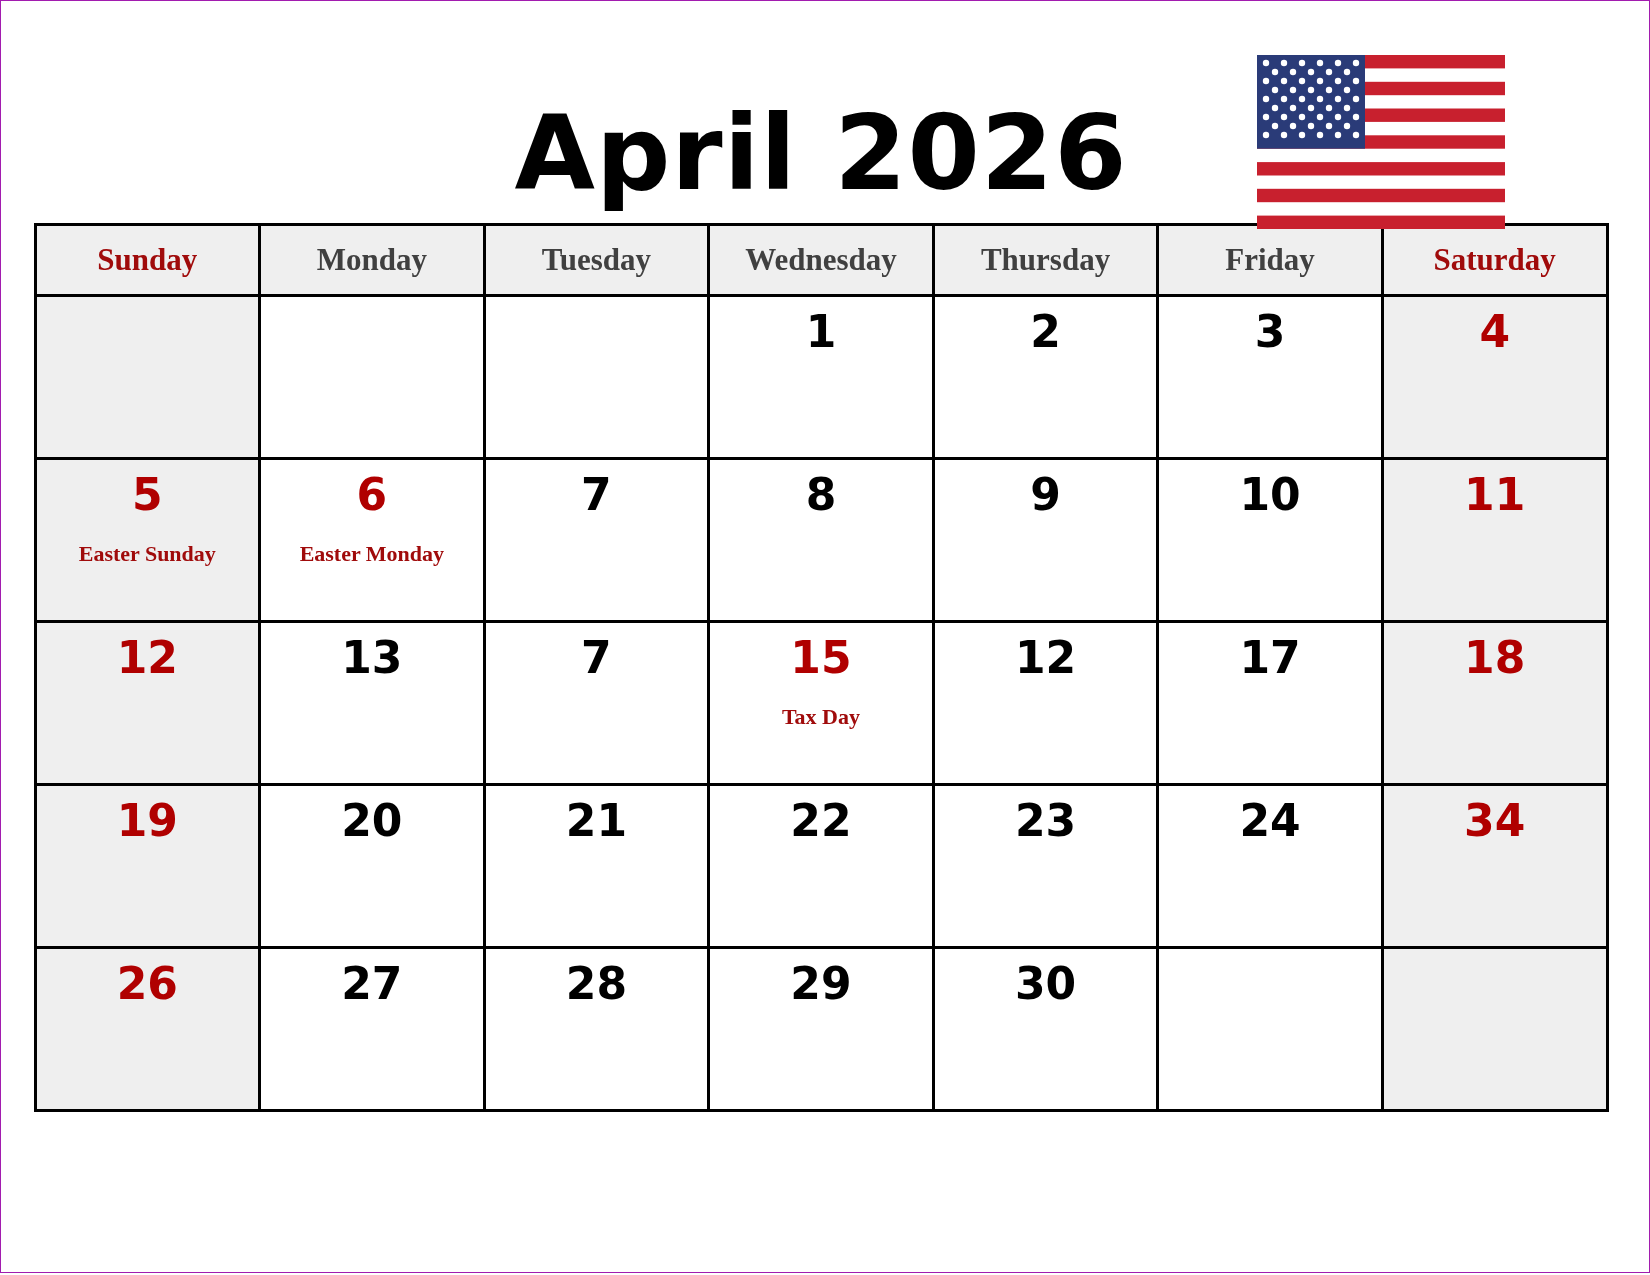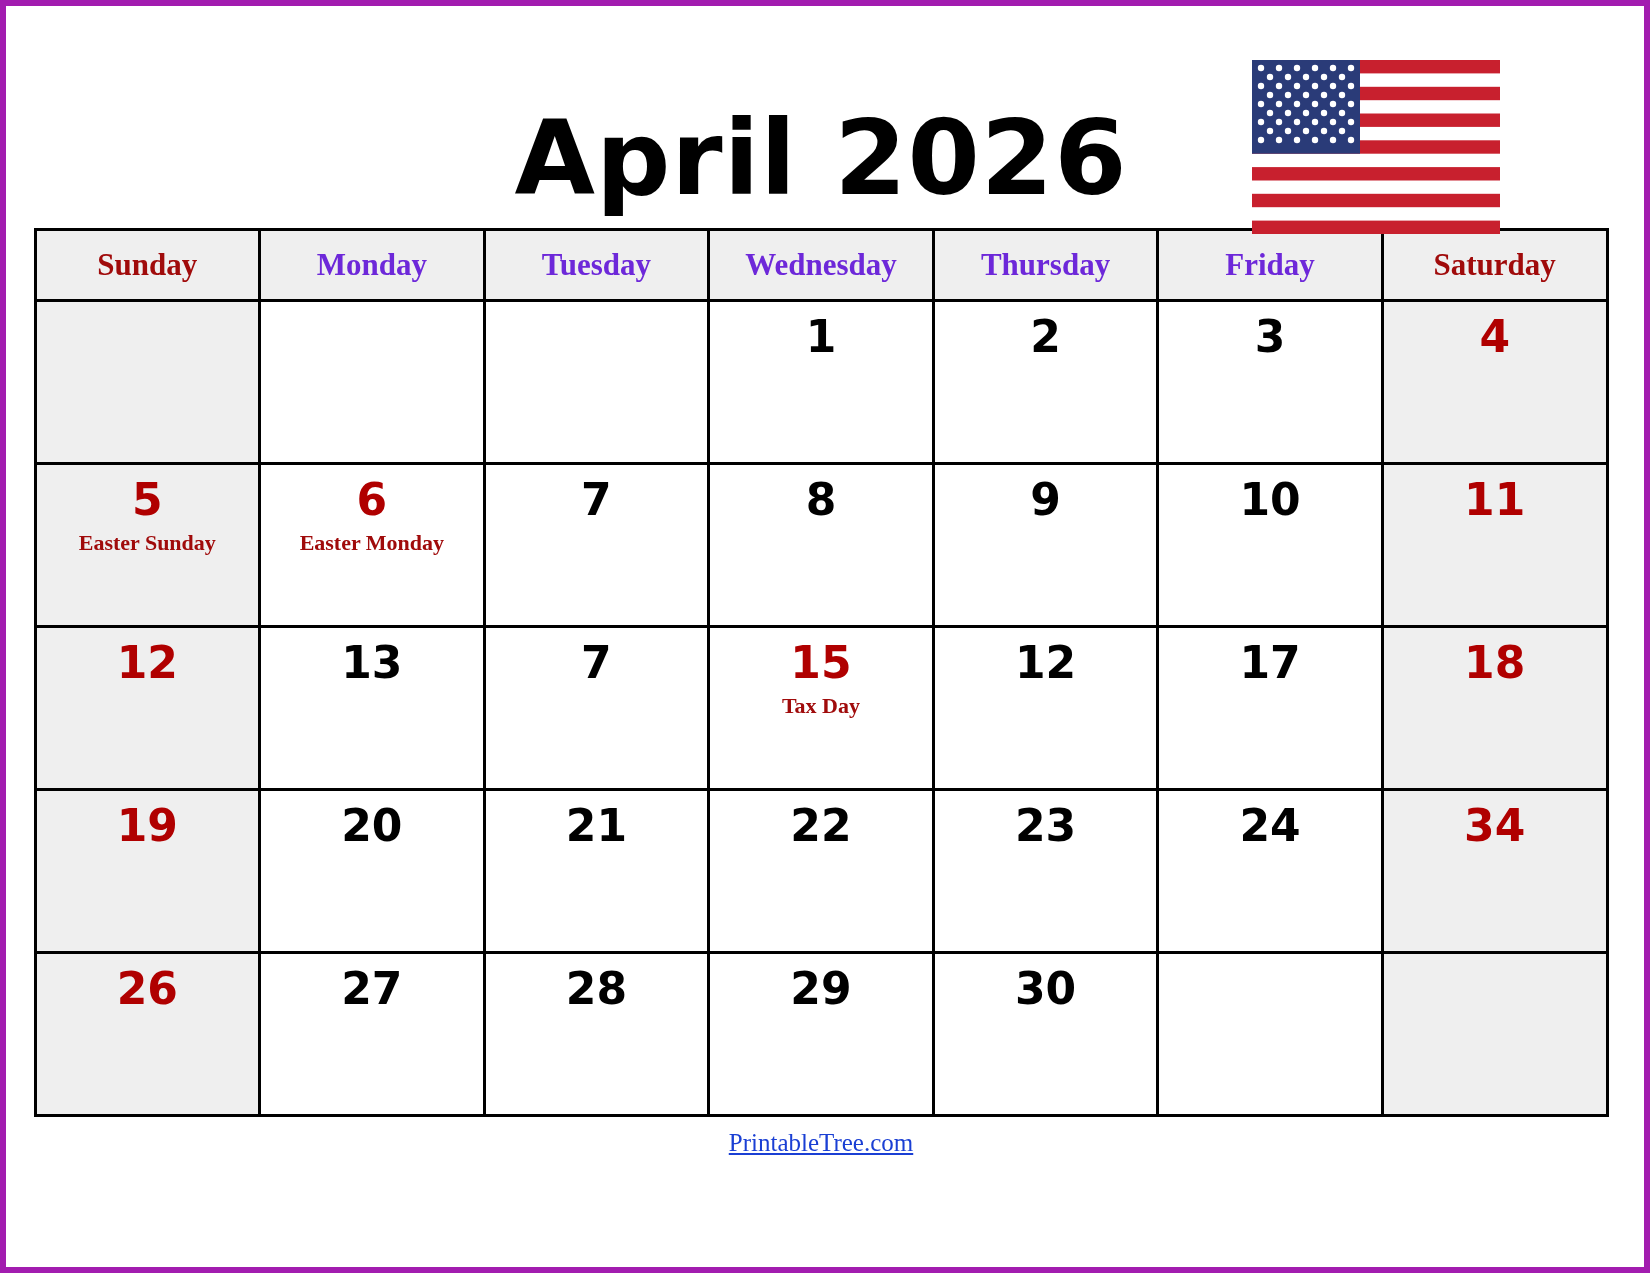--- a/index.html
+++ b/index.html
@@ -13,21 +13,21 @@
     font-family: "Liberation Serif", serif;
     overflow: hidden;
   }
   .page {
     position: relative;
     box-sizing: border-box;
     width: 1650px;
     height: 1273px;
     padding: 22px 34px 10px 26px;
     background: #ffffff;
-    border: 6px solid #a21caf;
+    border: 1px solid #a21caf;
   }
   .header {
     position: relative;
     height: 200px;
   }
   .title {
     position: absolute;
     left: 0;
     right: 0;
     top: 78px;
@@ -57,21 +57,21 @@
   table.cal th, table.cal td {
     border: 3px solid #000000;
     padding: 0;
   }
   table.cal th {
     height: 68px;
     background: #efefef;
     font-family: "Liberation Serif", serif;
     font-size: 31px;
     font-weight: bold;
-    color: #6d28d9;
+    color: #404040;
     text-align: center;
     vertical-align: middle;
   }
   table.cal th.weekend {
     color: #a00b0b;
     margin-left: 9px;
   }
   table.cal td {
     height: 160px;
     vertical-align: top;
@@ -93,20 +93,21 @@
   .daynum.red { color: #b00000; }
   .evt {
     display: block;
     text-align: center;
     font-family: "Liberation Serif", serif;
     font-weight: bold;
     font-size: 22px;
     line-height: 24px;
     color: #a00b0b;
     padding-top: 8px;
+    margin-top: 16px;
   }
   .footer {
     width: 1575px;
     margin: 12px auto 0 auto;
     text-align: center;
   }
   .footer a {
     font-family: "Liberation Serif", serif;
     font-size: 25px;
     color: #1a3fd4;
@@ -355,17 +356,14 @@
           <span class="evt"></span>
         </td>
         <td class="weekend-col">
           <span class="daynum red"></span>
           <span class="evt"></span>
         </td>
       </tr>
     </tbody>
   </table>
 
-  <div class="footer">
-    <a href="#">PrintableTree.com</a>
-  </div>
 
 </div>
 
 </body></html>

